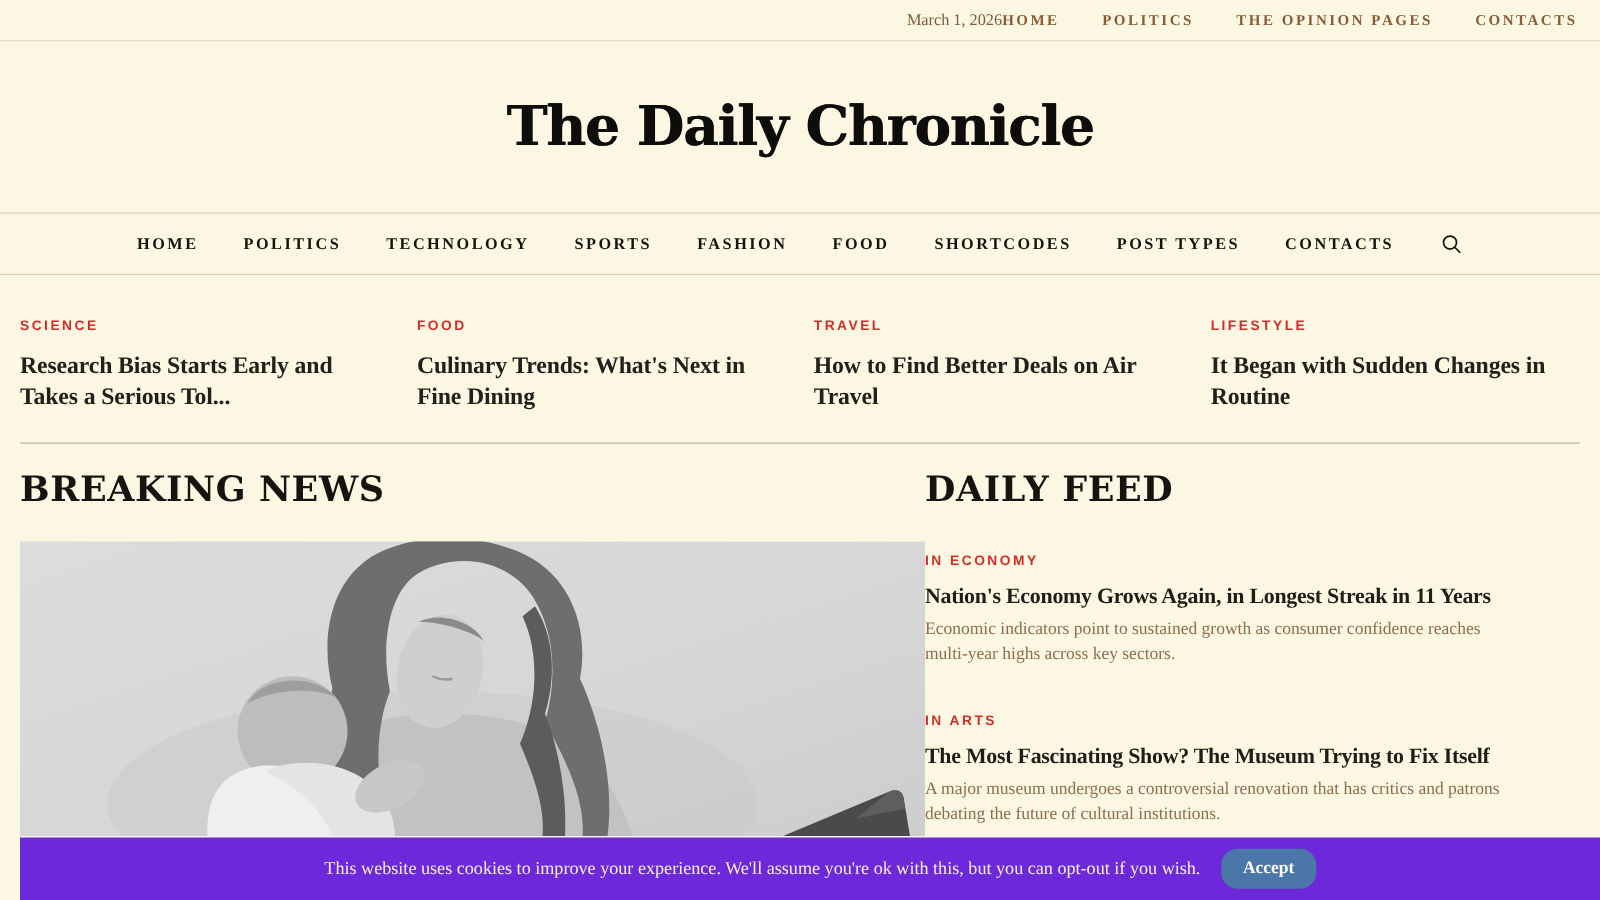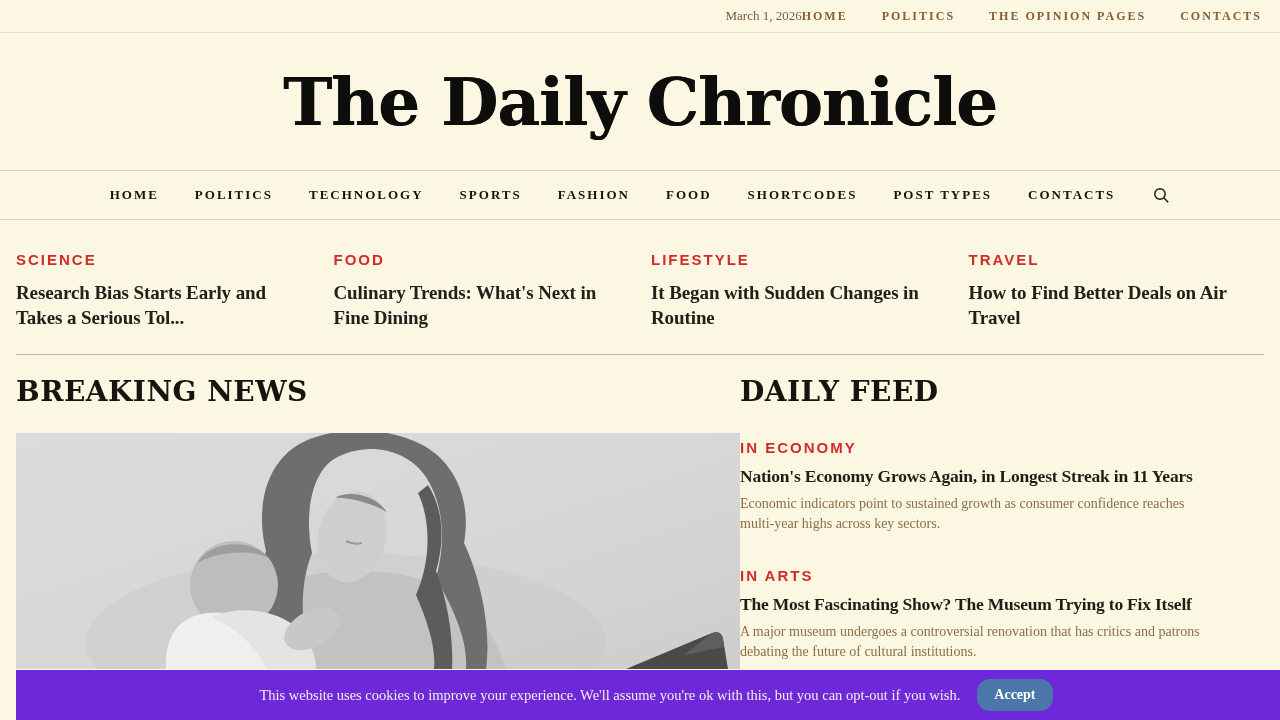--- a/index.html
+++ b/index.html
@@ -39,21 +39,21 @@
   
   .masthead {
     height: 137px;
     display: flex;
     align-items: center;
     justify-content: center;
   }
   .masthead .site-title {
     font-family: "DejaVu Serif", serif;
     font-weight: bold;
-    font-size: 66px;
+    font-size: 44px;
     letter-spacing: -1px;
     color: #0D0D0B;
     cursor: pointer;
     text-shadow: 0.5px 0 0 #0D0D0B;
   }
 
   
   .mainnav {
     height: 50px;
     border-top: 1px solid #D9D3BB;
@@ -83,21 +83,21 @@
     height: 115px;
   }
   .featured-grid {
     display: grid;
     grid-template-columns: repeat(4, 1fr);
     column-gap: 22px;
   }
   .kicker {
     display: inline-block;
     font-family: "Liberation Sans", sans-serif;
-    font-size: 15px;
+    font-size: 11px;
     font-weight: bold;
     letter-spacing: 2px;
     color: #D22C28;
     text-decoration: none;
     text-transform: uppercase;
   }
   .card-title {
     display: block;
     margin-top: 11px;
     font-size: 19px;
@@ -224,26 +224,26 @@
   <div class="featured-grid">
     <div class="featured-card">
       <a href="#" class="kicker">SCIENCE</a>
       <a href="#" class="card-title">Research Bias Starts Early and Takes a Serious Tol...</a>
     </div>
     <div class="featured-card">
       <a href="#" class="kicker">FOOD</a>
       <a href="#" class="card-title">Culinary Trends: What's Next in Fine Dining</a>
     </div>
     <div class="featured-card">
+      <a href="#" class="kicker">TRAVEL</a>
+      <a href="#" class="card-title">How to Find Better Deals on Air Travel</a>
+    </div>
+    <div class="featured-card">
       <a href="#" class="kicker">LIFESTYLE</a>
       <a href="#" class="card-title">It Began with Sudden Changes in Routine</a>
-    </div>
-    <div class="featured-card">
-      <a href="#" class="kicker">TRAVEL</a>
-      <a href="#" class="card-title">How to Find Better Deals on Air Travel</a>
     </div>
   </div>
 </section>
 <hr class="featured-divider">
 
 <main class="main">
 
   <section>
     <h2 class="section-heading">BREAKING NEWS</h2>
     <div class="hero-figure">

